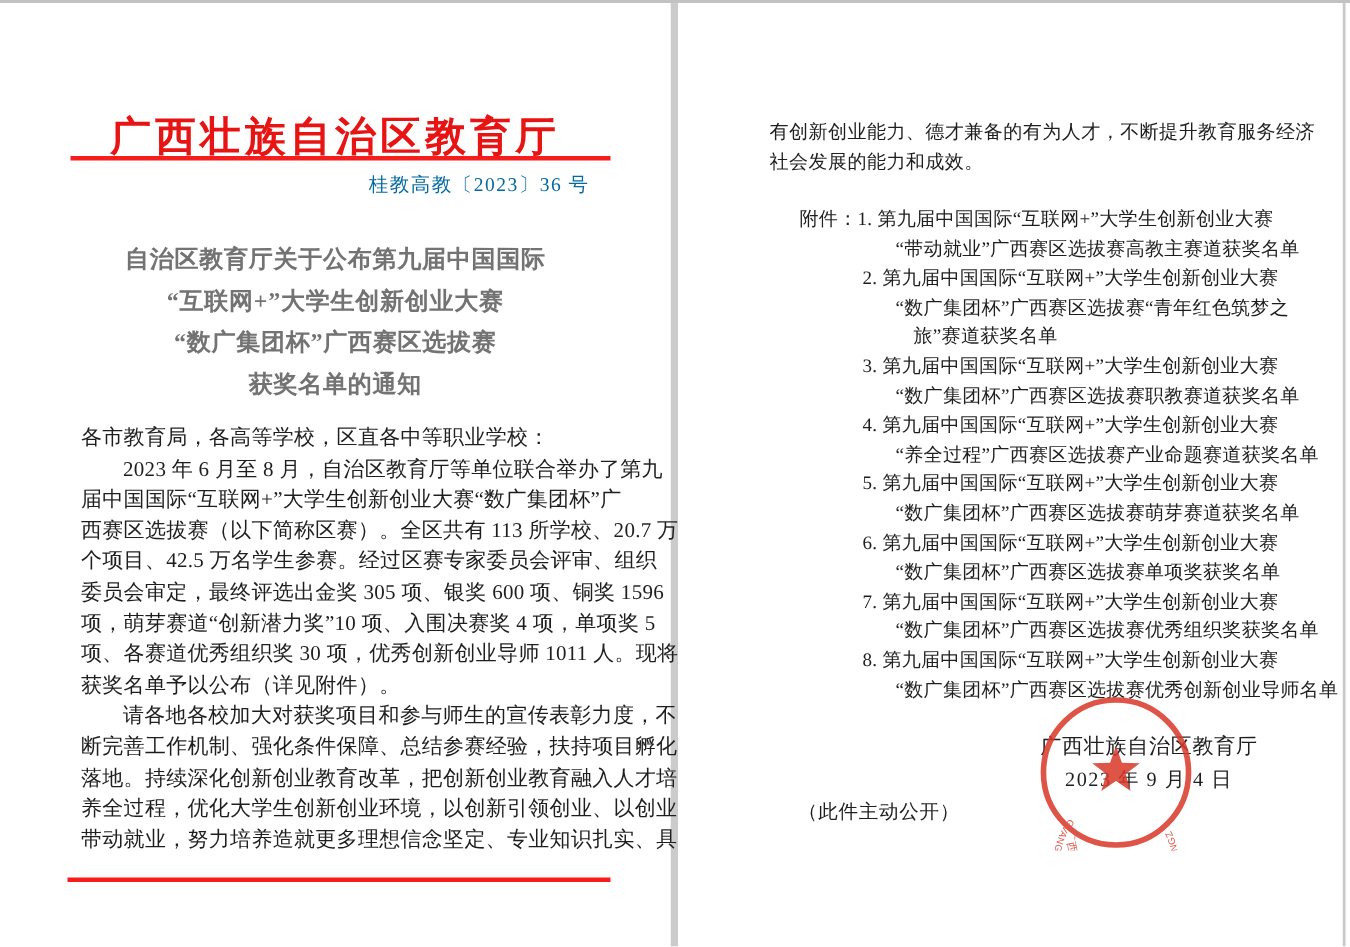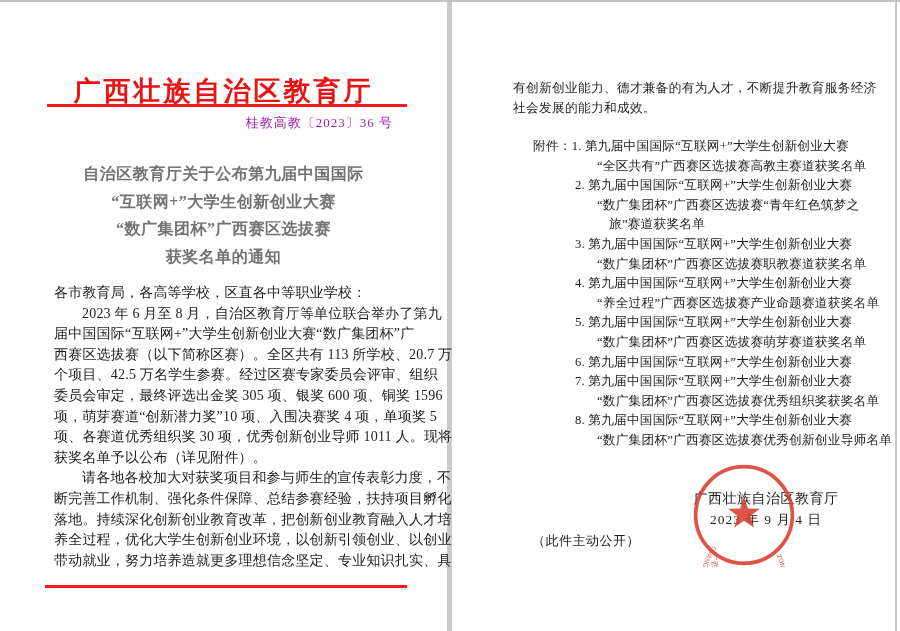--- a/index.html
+++ b/index.html
@@ -14,21 +14,21 @@
   .page-1 { left:0; width:447px; }
   .page-2 { left:452px; width:443px;padding-left:34px; }
 
   
   .letterhead { position:absolute; top:71px; left:0; width:100%; text-align:center;
                 font-size:27px; font-weight:bold; color:#e81414; letter-spacing:3px; white-space:nowrap; }
   .rule { position:absolute; height:3px; background:#f81d1d; }
   .rule-head { top:102px; left:47px; width:360px; }
   .rule-foot { top:583px; left:45px; width:362px; }
   .doc-number { position:absolute; top:112px; left:0; width:393px; text-align:right;
-                font-size:13px; color:#a21caf; letter-spacing:1px; }
+                font-size:13px; color:#0369a1; letter-spacing:1px; }
   .notice-title { position:absolute; top:158px; left:0; width:100%; text-align:center;
                   font-size:16px; font-weight:bold; line-height:27.5px; color:#737373; letter-spacing:0.5px; }
   .body-block { position:absolute; top:281px; left:54px; width:360px;
                 font-size:14px; line-height:20.6px; letter-spacing:0.2px; white-space:nowrap; }
   .body-block .indent { text-indent:28px; }
 
   
   .para-block { position:absolute; top:76px; left:61px; width:366px;
                 font-size:12.7px; line-height:20px; letter-spacing:0.3px; white-space:nowrap; }
   .attach-block { position:absolute; top:135px; left:61px; width:376px;
@@ -89,31 +89,32 @@
 <div class="page page-2">
   <div class="para-block">
 
   <div class="plain">有创新创业能力、德才兼备的有为人才，不断提升教育服务经济</div>
       <div class="plain">社会发展的能力和成效。</div>
     </div>
 
   <div class="attach-block">
 
   <div class="ind0">附件：1. 第九届中国国际“互联网+”大学生创新创业大赛</div>
-      <div class="ind2">“全区共有”广西赛区选拔赛高教主赛道获奖名单</div>
+      <div class="ind2">“带动就业”广西赛区选拔赛高教主赛道获奖名单</div>
       <div class="ind1">2. 第九届中国国际“互联网+”大学生创新创业大赛</div>
       <div class="ind2">“数广集团杯”广西赛区选拔赛“青年红色筑梦之</div>
       <div class="ind3">旅”赛道获奖名单</div>
       <div class="ind1">3. 第九届中国国际“互联网+”大学生创新创业大赛</div>
       <div class="ind2">“数广集团杯”广西赛区选拔赛职教赛道获奖名单</div>
       <div class="ind1">4. 第九届中国国际“互联网+”大学生创新创业大赛</div>
       <div class="ind2">“养全过程”广西赛区选拔赛产业命题赛道获奖名单</div>
       <div class="ind1">5. 第九届中国国际“互联网+”大学生创新创业大赛</div>
       <div class="ind2">“数广集团杯”广西赛区选拔赛萌芽赛道获奖名单</div>
       <div class="ind1">6. 第九届中国国际“互联网+”大学生创新创业大赛</div>
+      <div class="ind2">“数广集团杯”广西赛区选拔赛单项奖获奖名单</div>
       <div class="ind1">7. 第九届中国国际“互联网+”大学生创新创业大赛</div>
       <div class="ind2">“数广集团杯”广西赛区选拔赛优秀组织奖获奖名单</div>
       <div class="ind1">8. 第九届中国国际“互联网+”大学生创新创业大赛</div>
       <div class="ind2">“数广集团杯”广西赛区选拔赛优秀创新创业导师名单</div>
     </div>
 
   <div class="signature">
     <div class="org">广西壮族自治区教育厅</div>
     <div class="date">2023 年 9 月 4 日</div>
   </div>

